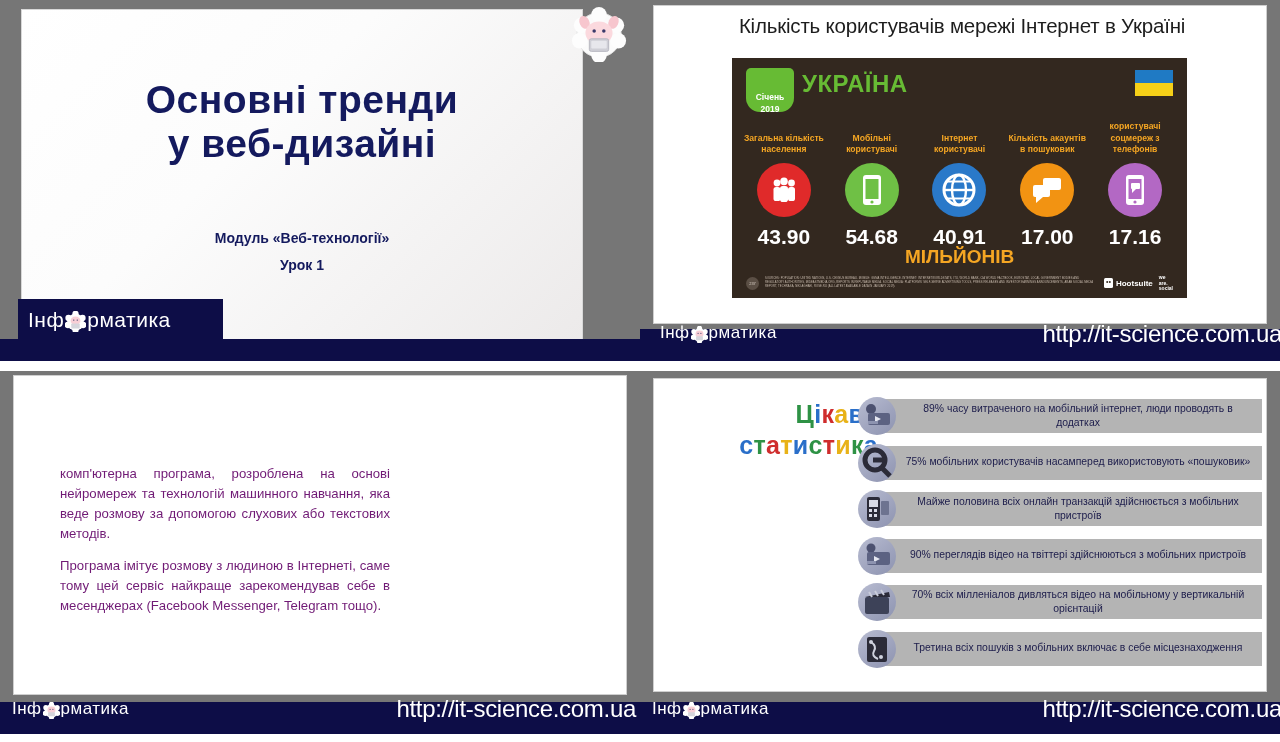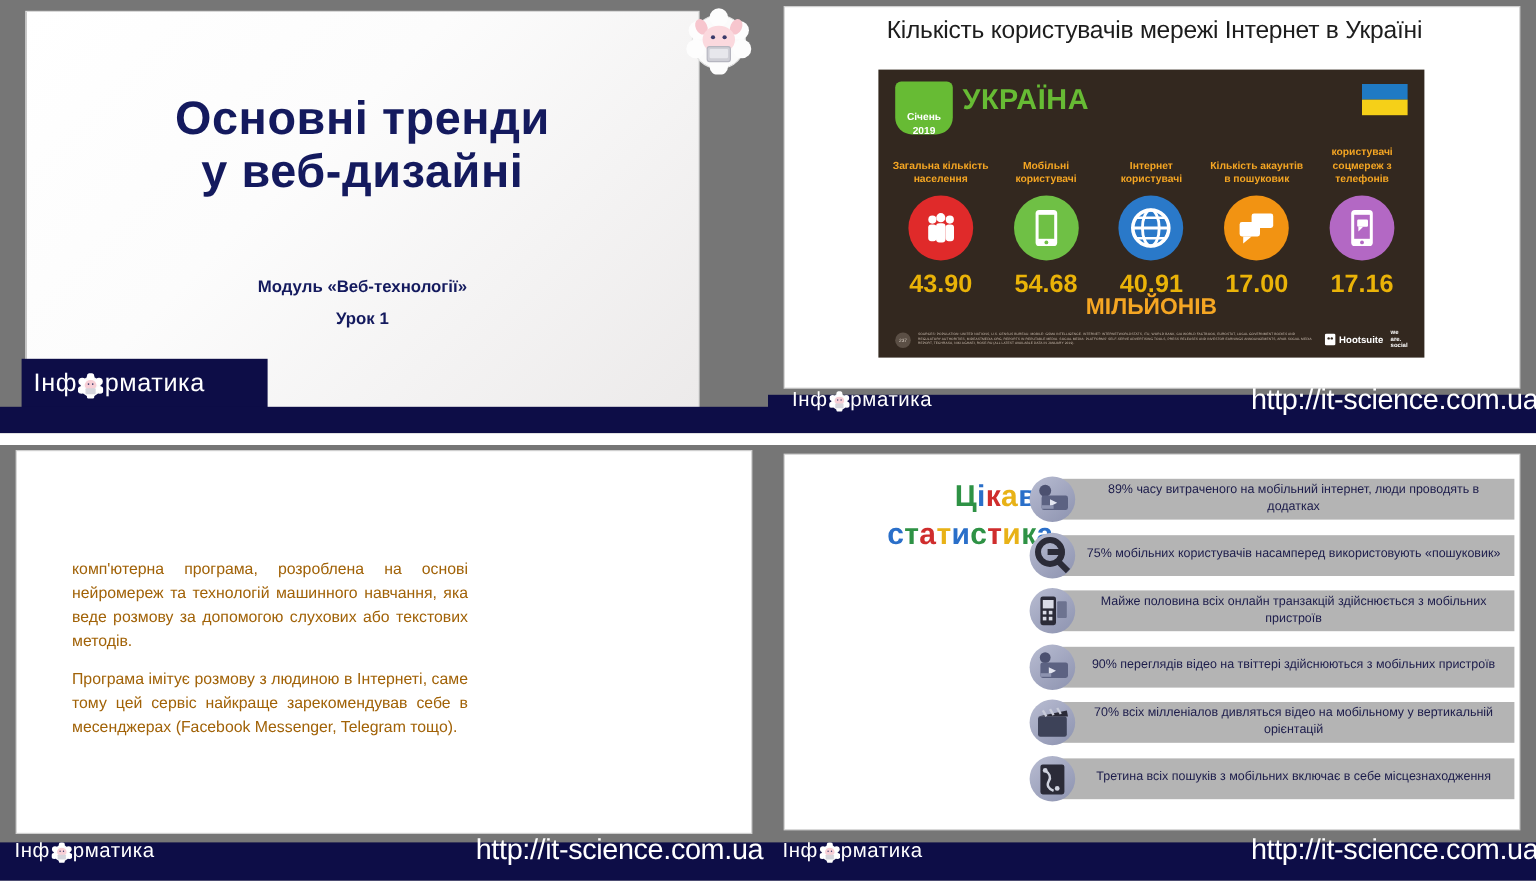--- a/index.html
+++ b/index.html
@@ -56,21 +56,21 @@
   .ig .flag i { display:block; height:13px; }
   .ig .flag .b { background:#1f7ac4; } .ig .flag .y { background:#f5d018; }
 
   .cols { position:absolute; left:8px; right:8px; top:62px; display:flex; }
   .col { flex:1; text-align:center; position:relative; }
   .col .lbl { color:#f5a623; font-weight:bold; font-size:8.6px; line-height:1.35;
               height:36px; display:flex; align-items:flex-end; justify-content:center;
               padding:0 3px; }
   .col .circ { width:54px; height:54px; border-radius:50%; margin:7px auto 0;
                display:flex; align-items:center; justify-content:center; }
-  .col .num { color:#eab308; font-weight:bold; font-size:21px; margin-top:8px; }
+  .col .num { color:#ffffff; font-weight:bold; font-size:21px; margin-top:8px; }
   .c-red{background:#e02a2a;} .c-green{background:#6fc045;} .c-blue{background:#2a79c9;}
   .c-orange{background:#f29312;} .c-purple{background:#b368c4;}
   .ig .mln { position:absolute; left:0; right:0; top:188px; text-align:center;
              color:#f5a623; font-weight:bold; font-size:19px; }
   .ig .src { position:absolute; left:14px; right:14px; bottom:7px; display:flex;
              align-items:center; gap:6px; }
   .ig .src .dot { width:13px; height:13px; border-radius:50%; background:#5b4f45;
                   color:#d8cec4; font-size:4px; display:flex; align-items:center;
                   justify-content:center; flex:0 0 auto; }
   .ig .src .txt { font-size:2.7px; color:#cdbfb2; line-height:1.55; flex:1;
@@ -86,21 +86,21 @@
   .p2 .url { position:absolute; right:-2px; bottom:13px; color:#fff; font-size:24px;
              letter-spacing:-.3px; white-space:nowrap; }
   .p2 .whitegap { position:absolute; left:0; bottom:0; width:640px; height:10px;
                   background:#fff; }
 
   
   .p3 .card { left:14px; top:5px; width:612px; height:318px; background:#fff;
               box-shadow:0 0 0 1px #cfcfcf; }
   .p3 .h { position:absolute; left:30px; top:30px; width:340px; color:#141a5e;
            font-weight:bold; font-size:22px; letter-spacing:-.2px; }
-  .p3 .para { position:absolute; left:46px; width:330px; color:#a16207;
+  .p3 .para { position:absolute; left:46px; width:330px; color:#701a75;
               font-size:13.2px; line-height:1.52; text-align:justify; }
   .p3 .para.a { top:88px; } .p3 .para.b { top:180px; }
 
   .p3 .navstrip { position:absolute; left:0; bottom:8px; width:640px; height:32px;
                   background:#0d0d47; }
   .p3 .logobar { left:8px; bottom:12px; width:180px; height:26px; background:transparent;
                  padding-left:4px; }
   .p3 .url { position:absolute; right:4px; bottom:11px; color:#fff; font-size:24px;
              letter-spacing:-.3px; white-space:nowrap; }
   .p3 .whitegap { position:absolute; left:0; bottom:0; width:640px; height:8px;

